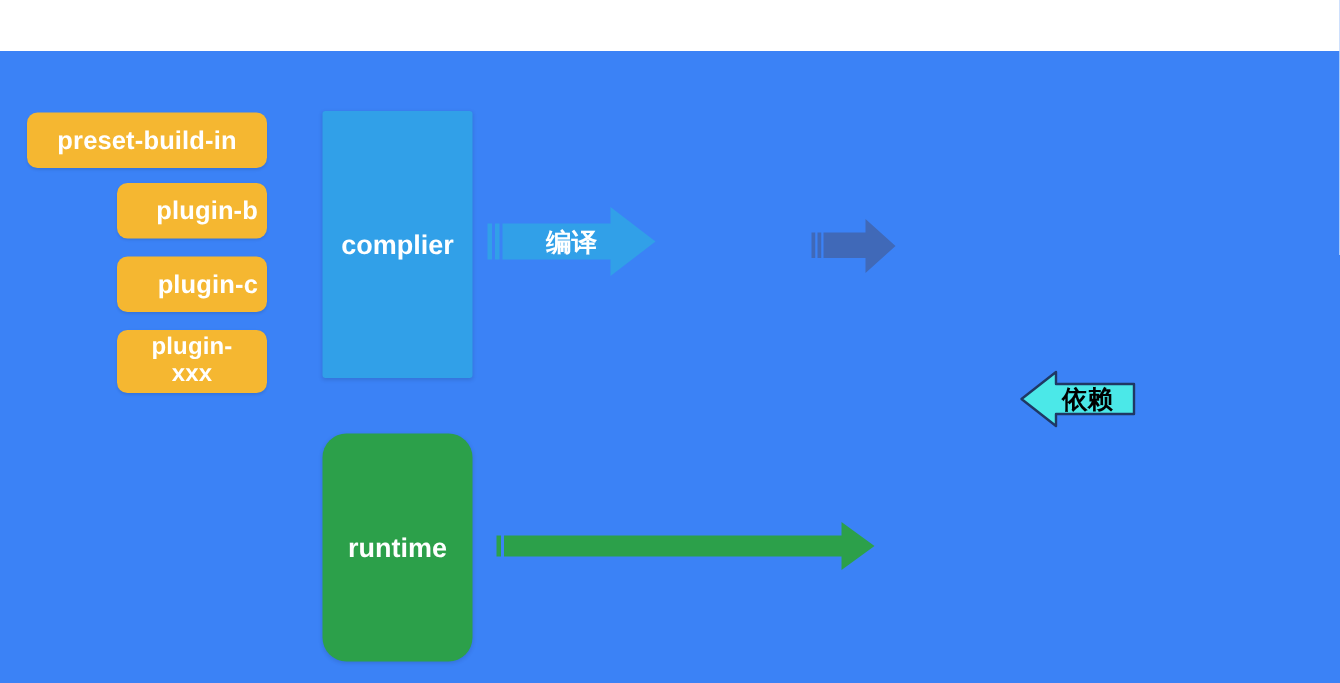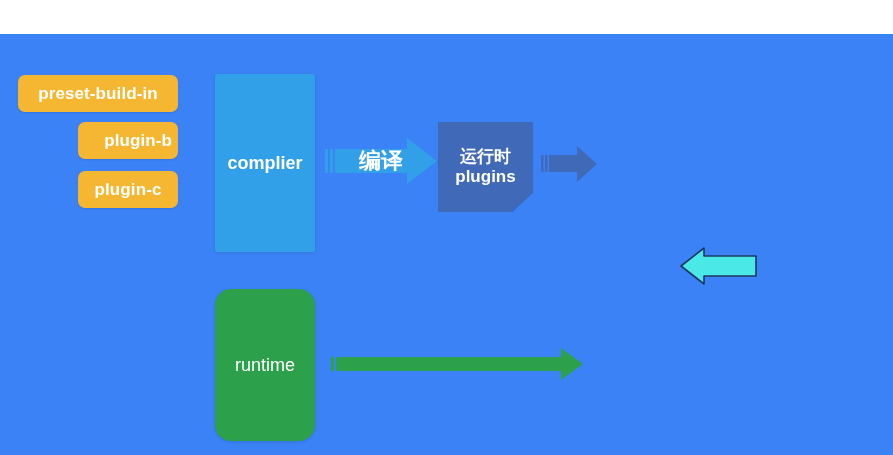--- a/index.html
+++ b/index.html
@@ -34,21 +34,21 @@
     border-radius: 7px;
     color: #ffffff;
     font-size: 17px;
     font-weight: 700;
     letter-spacing: .1px;
     box-shadow: 0 1px 2px rgba(0,0,0,.10);
     padding: 0 6px;
   }
   .chip-preset { left: 18px;  top: 41px;  width: 160px; height: 37px; }
   .chip-b      { left: 78px;  top: 88px;  width: 100px; height: 37px; justify-content: flex-end; }
-  .chip-c      { left: 78px;  top: 137px; width: 100px; height: 37px; }
+  .chip-c      { left: 78px;  top: 137px; width: 100px; height: 37px; justify-content: flex-end; }
   .chip-xxx    { left: 78px;  top: 186px; width: 100px; height: 42px;
                  font-size: 16px; }
   .chip-xxx span { display: block; }
 
   
   .complier {
     left: 215px; top: 40px; width: 100px; height: 178px;
     background: #31a0e8;
     border-radius: 2px;
     color: #ffffff;
@@ -57,21 +57,21 @@
     box-shadow: 0 1px 3px rgba(0,0,0,.12);
   }
 
   
   .runtime {
     left: 215px; top: 255px; width: 100px; height: 152px;
     background: #2ca04a;
     border-radius: 16px;
     color: #ffffff;
     font-size: 18px;
-    font-weight: 400;
+    font-weight: 700;
     box-shadow: 0 1px 3px rgba(0,0,0,.12);
   }
 
   
   .doc {
     left: 438px; top: 88px; width: 95px; height: 90px;
     background: #4069b8;
     color: #ffffff;
     font-size: 17px;
     font-weight: 700;
@@ -116,21 +116,21 @@
   }
 
   
   .arrow { position: absolute; }
   .arrow svg { display: block; overflow: visible; }
   .arrow-label {
     position: absolute;
     display: flex;
     align-items: center;
     justify-content: center;
-    font-size: 22px;
+    font-size: 17px;
     font-weight: 700;
     white-space: nowrap;
   }
 
   .a-compile      { left: 325px; top: 104px; }
   .a-compile-lbl  { left: 325px; top: 104px; width: 112px; height: 46px;
                     color: #ffffff; }
 
   .a-plugins-fes  { left: 541px; top: 112px; }
 
@@ -150,45 +150,44 @@
   </div>
 
   <div class="node chip chip-b">
     <span>plugin-b</span>
   </div>
 
   <div class="node chip chip-c">
     <span>plugin-c</span>
   </div>
 
+  <div class="node chip chip-xxx">
+    <div>
+      <span>plugin-</span>
+      <span>xxx</span>
+    </div>
+  </div>
 
   <div class="node complier">
     <span>complier</span>
   </div>
 
   <div class="node runtime">
     <span>runtime</span>
   </div>
 
   <div class="arrow a-compile">
     <svg width="112" height="46" viewBox="0 0 112 46">
       <rect x="0" y="11" width="3" height="24" fill="#31a0e8"></rect>
       <rect x="5" y="11" width="3" height="24" fill="#31a0e8"></rect>
       <path d="M10 11 H82 V0 L112 23 L82 46 V35 H10 Z" fill="#31a0e8"></path>
     </svg>
   </div>
   <div class="arrow-label a-compile-lbl">编译</div>
 
-  <div class="node doc">
-    <div class="doc-text">
-      <div>运行时</div>
-      <div>plugins</div>
-    </div>
-    <div class="fold"></div>
-  </div>
 
   <div class="arrow a-plugins-fes">
     <svg width="56" height="36" viewBox="0 0 56 36">
       <rect x="0" y="9" width="2.5" height="17" fill="#4069b8"></rect>
       <rect x="4" y="9" width="2.5" height="17" fill="#4069b8"></rect>
       <path d="M8 9 H36 V0 L56 18 L36 36 V26 H8 Z" fill="#4069b8"></path>
     </svg>
   </div>
 
   <div class="arrow a-runtime">
@@ -197,16 +196,17 @@
       <rect x="5" y="11" width="229" height="14" fill="#2ca04a"></rect>
       <path d="M230 2 L252 18 L230 34 Z" fill="#2ca04a"></path>
     </svg>
   </div>
 
   <div class="arrow a-depend">
     <svg width="76" height="36" viewBox="0 0 76 36">
       <path d="M76 8 H24 V0 L1 18 L24 36 V28 H76 Z" fill="#4be8e8" stroke="#1f3864" stroke-width="1.6" stroke-linejoin="round"></path>
     </svg>
   </div>
+  <div class="arrow-label a-depend-lbl">依赖</div>
 
 
 
 </div>
 
 </body></html>

